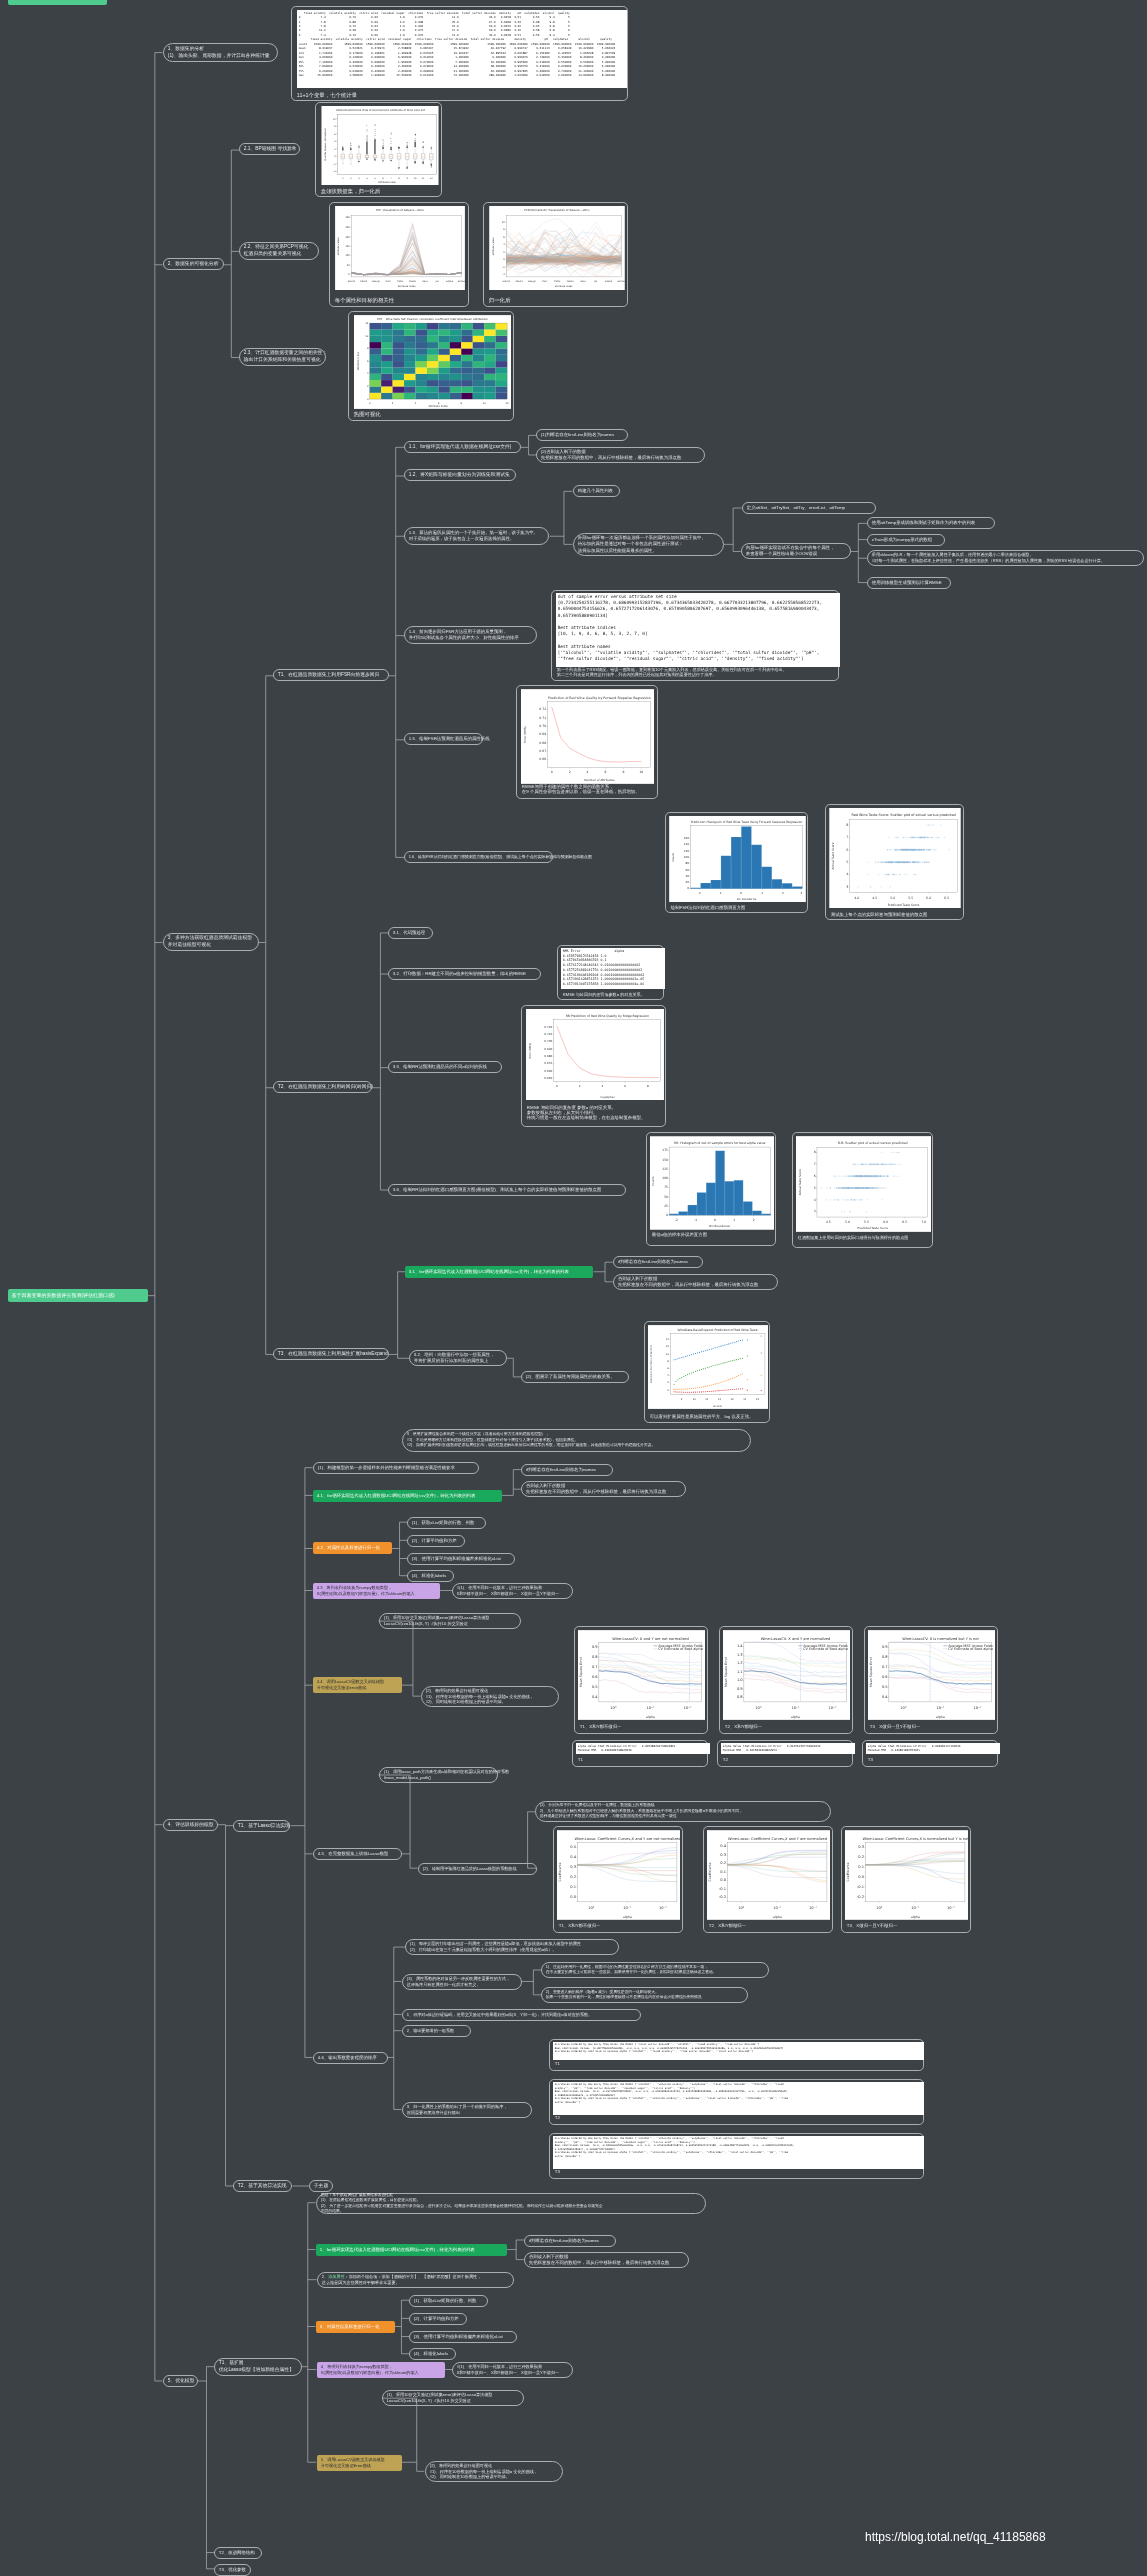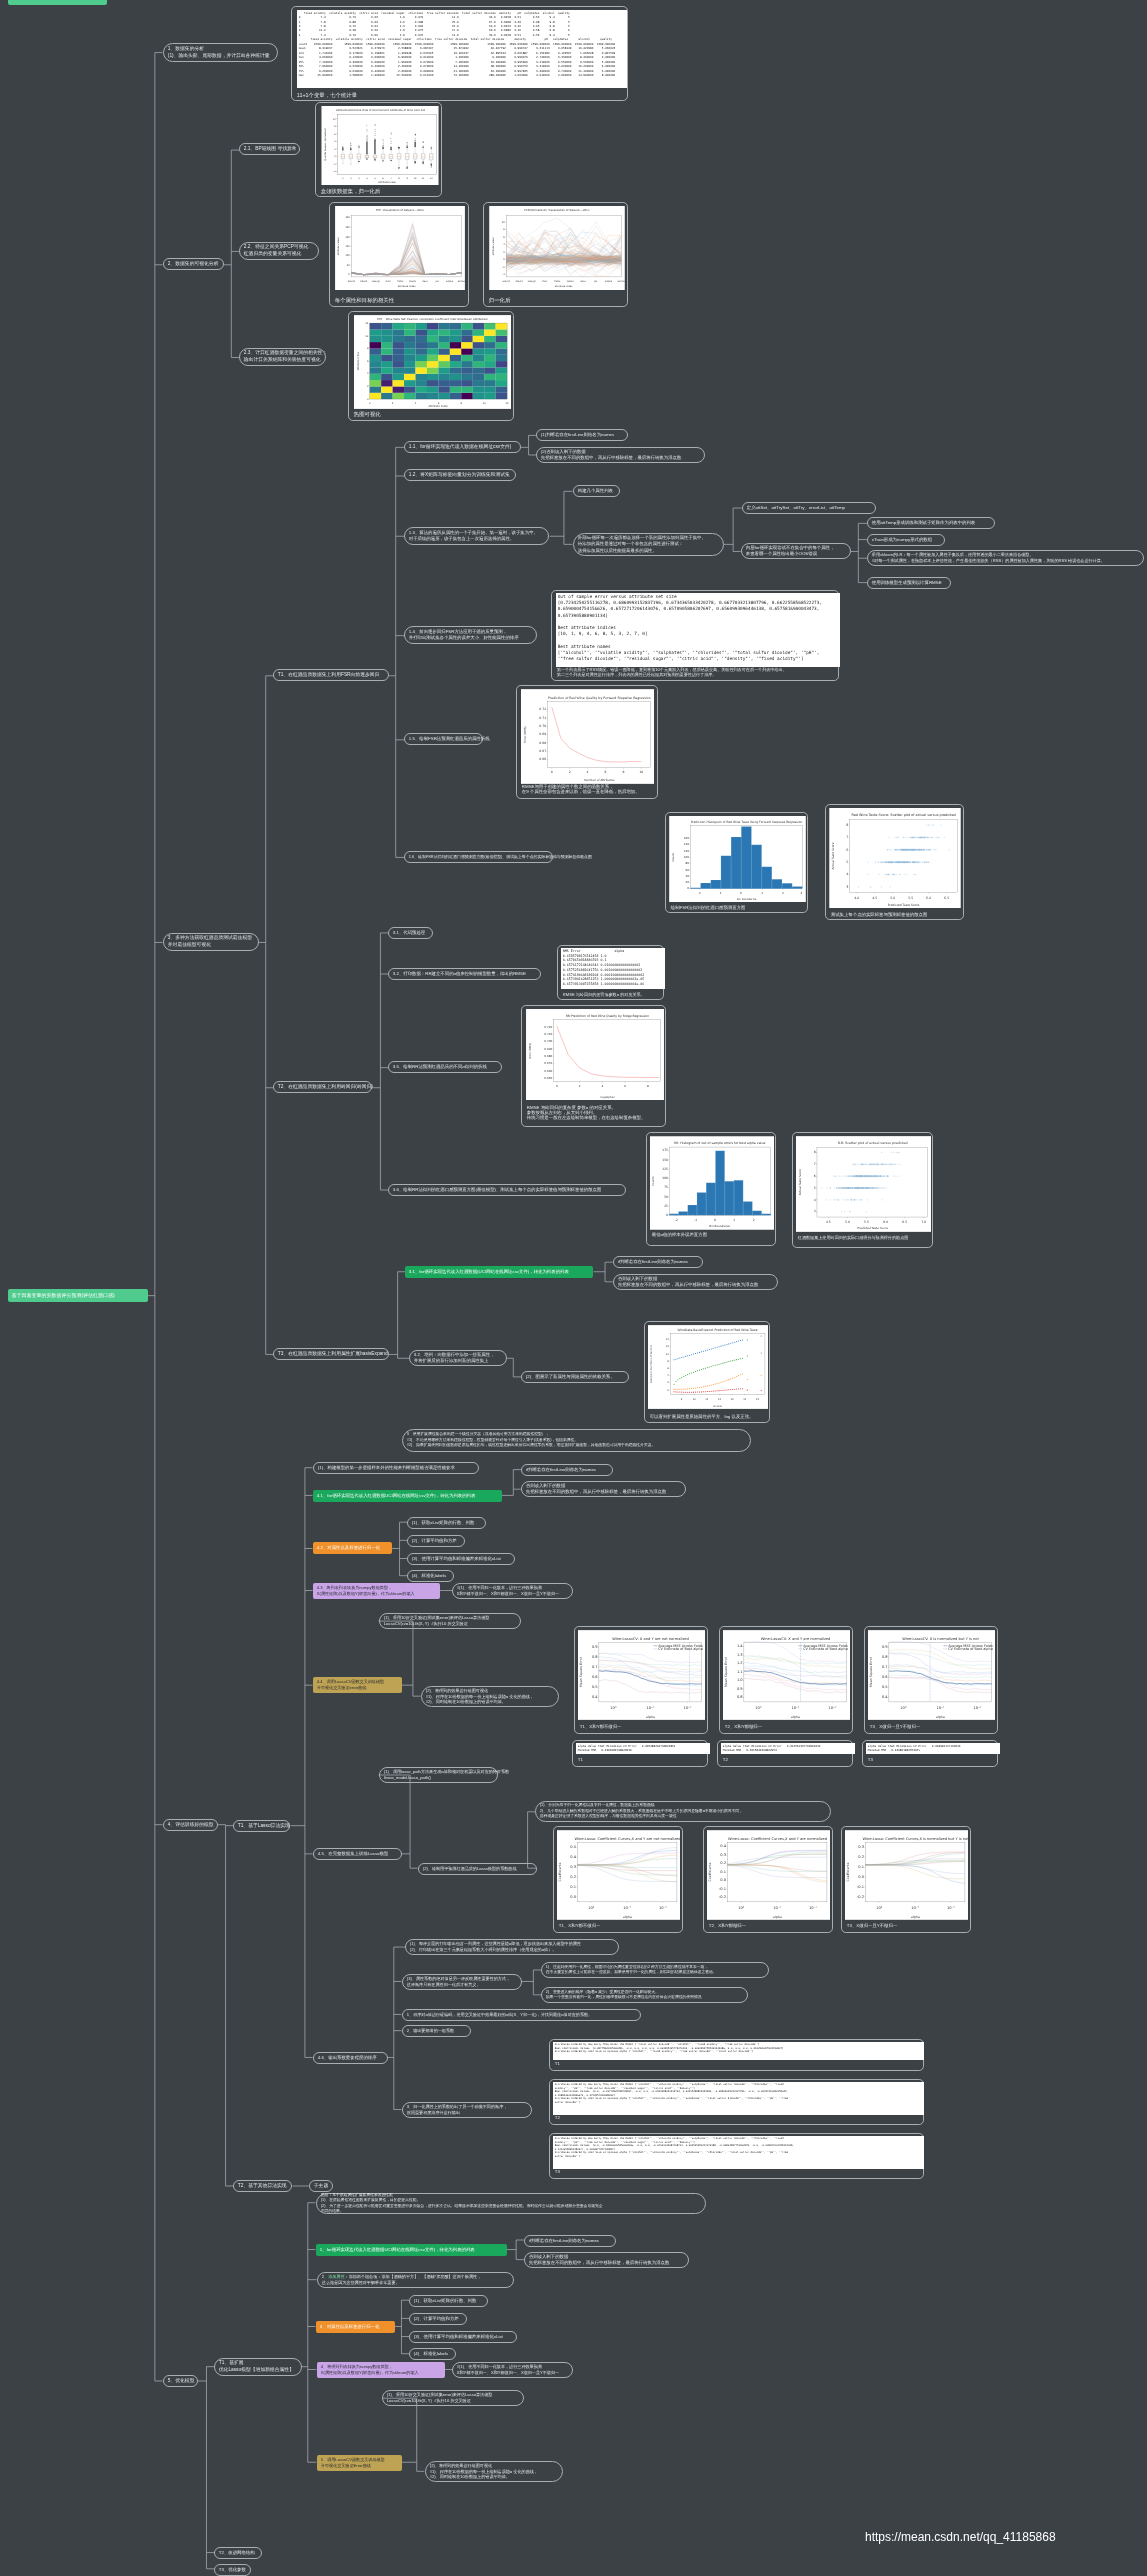--- a/index.html
+++ b/index.html
@@ -1009,15 +1009,15 @@
       <div class="node" style="left: 409px; top: 2295px; width: 79px; height: 11.5px;"><div>(1)、获取xList矩阵的行数、列数</div></div>
       <div class="node" style="left: 409px; top: 2313px; width: 58px; height: 11.5px;"><div>(2)、计算平均值和方差</div></div>
       <div class="node" style="left: 409px; top: 2331px; width: 108px; height: 11.5px;"><div>(3)、使用计算平均值和标准偏差来标准化xList</div></div>
       <div class="node" style="left: 409px; top: 2348px; width: 47px; height: 11.5px;"><div>(4)、标准化labels</div></div>
       <div class="node rect filled" style="left: 317px; top: 2362px; width: 128px; height: 16.3px; font-size: 4.1px; background: rgb(201, 165, 232); color: rgb(38, 42, 46);"><div>4、将得到列表转换为numpy数组类型，</div><div>X(属性矩阵)以及数组Y(标签向量)，作为sklearn的输入</div></div>
       <div class="node" style="left: 452px; top: 2362px; width: 121px; height: 16.3px; font-size: 4.1px;"><div>#(1)、使用不同归一化版本，进行三种效果预测</div><div>X和Y都不做归一、X和Y都做归一、X做归一且Y不做归一</div></div>
       <div class="node" style="left: 382px; top: 2390px; width: 142px; height: 16.3px; font-size: 4.1px;"><div>(1)、采用10折交叉验证(测试集error)来评估Lasso算法模型</div><div>LassoCV(cv=10).fit(X, Y)  #执行10 折交叉验证</div></div>
       <div class="node rect filled" style="left: 317px; top: 2455px; width: 85px; height: 16.3px; font-size: 4.1px; background: rgb(191, 163, 85); color: rgb(38, 42, 46);"><div>5、调用LassoCV函数交叉训练模型</div><div>并可视化交叉验证Error曲线</div></div>
       <div class="node" style="left: 425px; top: 2461px; width: 138px; height: 21px; font-size: 4.1px;"><div>(2)、将得到的效果进行绘图可视化</div><div>#1)、程序在10份数据的每一份上绘制着误随α 变化的曲线，</div><div>#2)、同时绘制在10份数据上的错误平均值。</div></div>
     </div>
-<div class="wm" id="wm" style="left: 865px; top: 2530px;">https://mean.csdn.net/qq_41185868</div>
+<div class="wm" id="wm" style="left: 865px; top: 2530px;">https://blog.total.net/qq_41185868</div>
 </div>
 
 
 </body></html>

